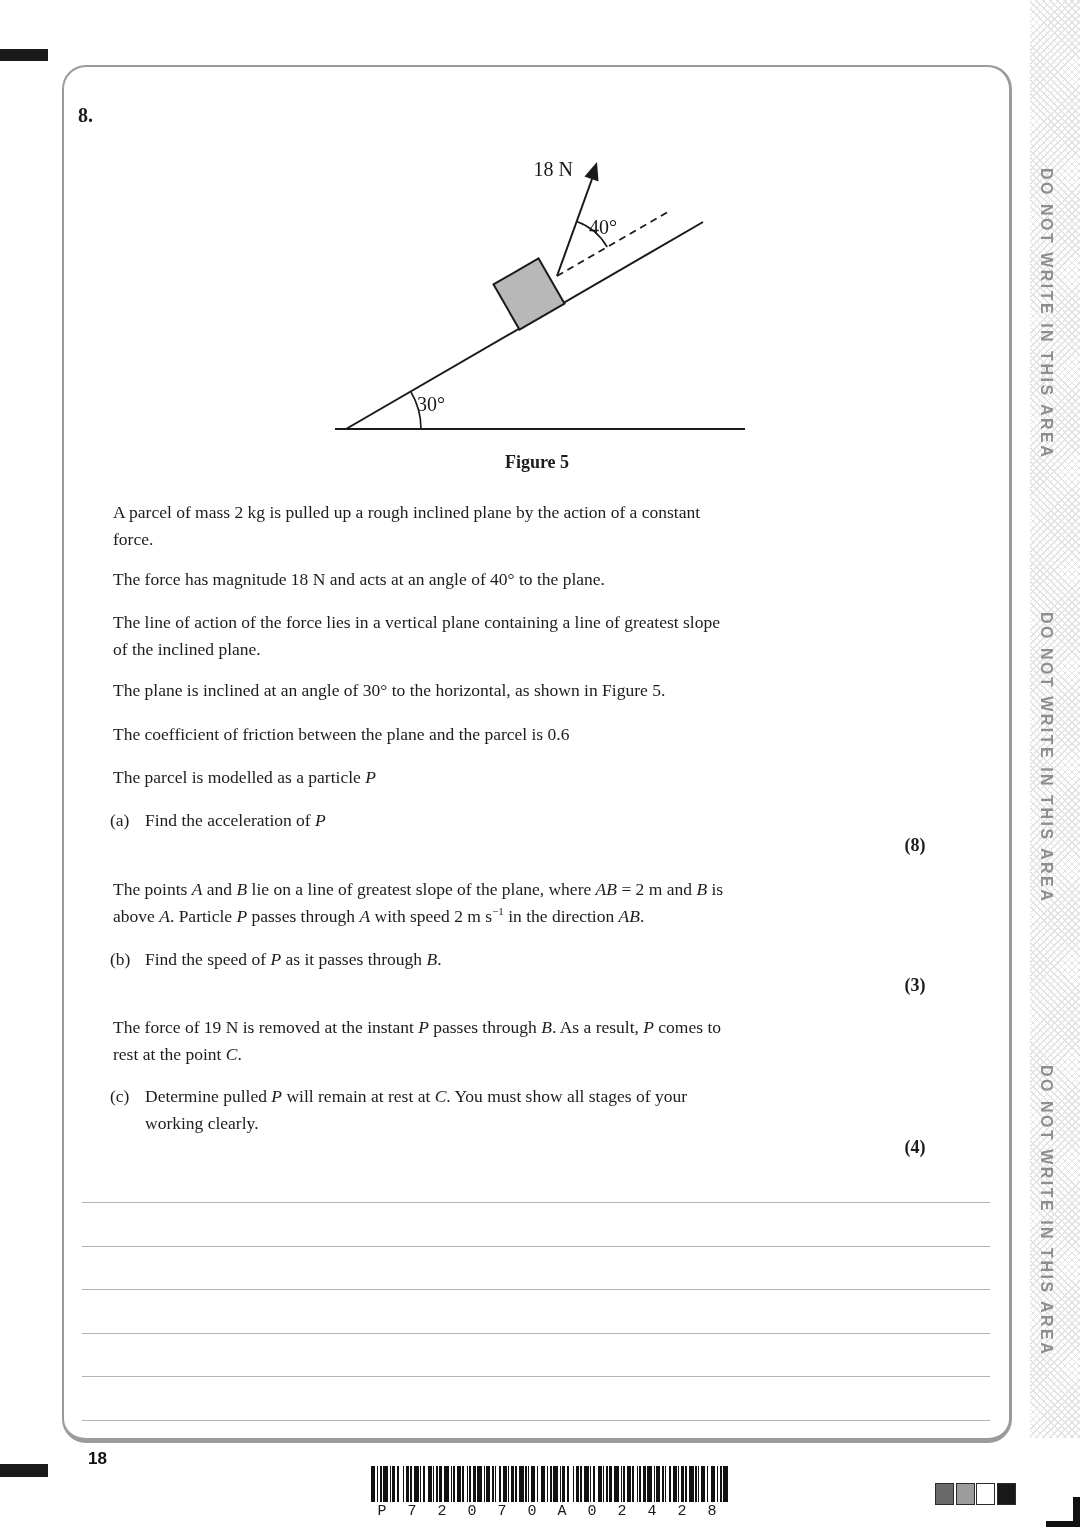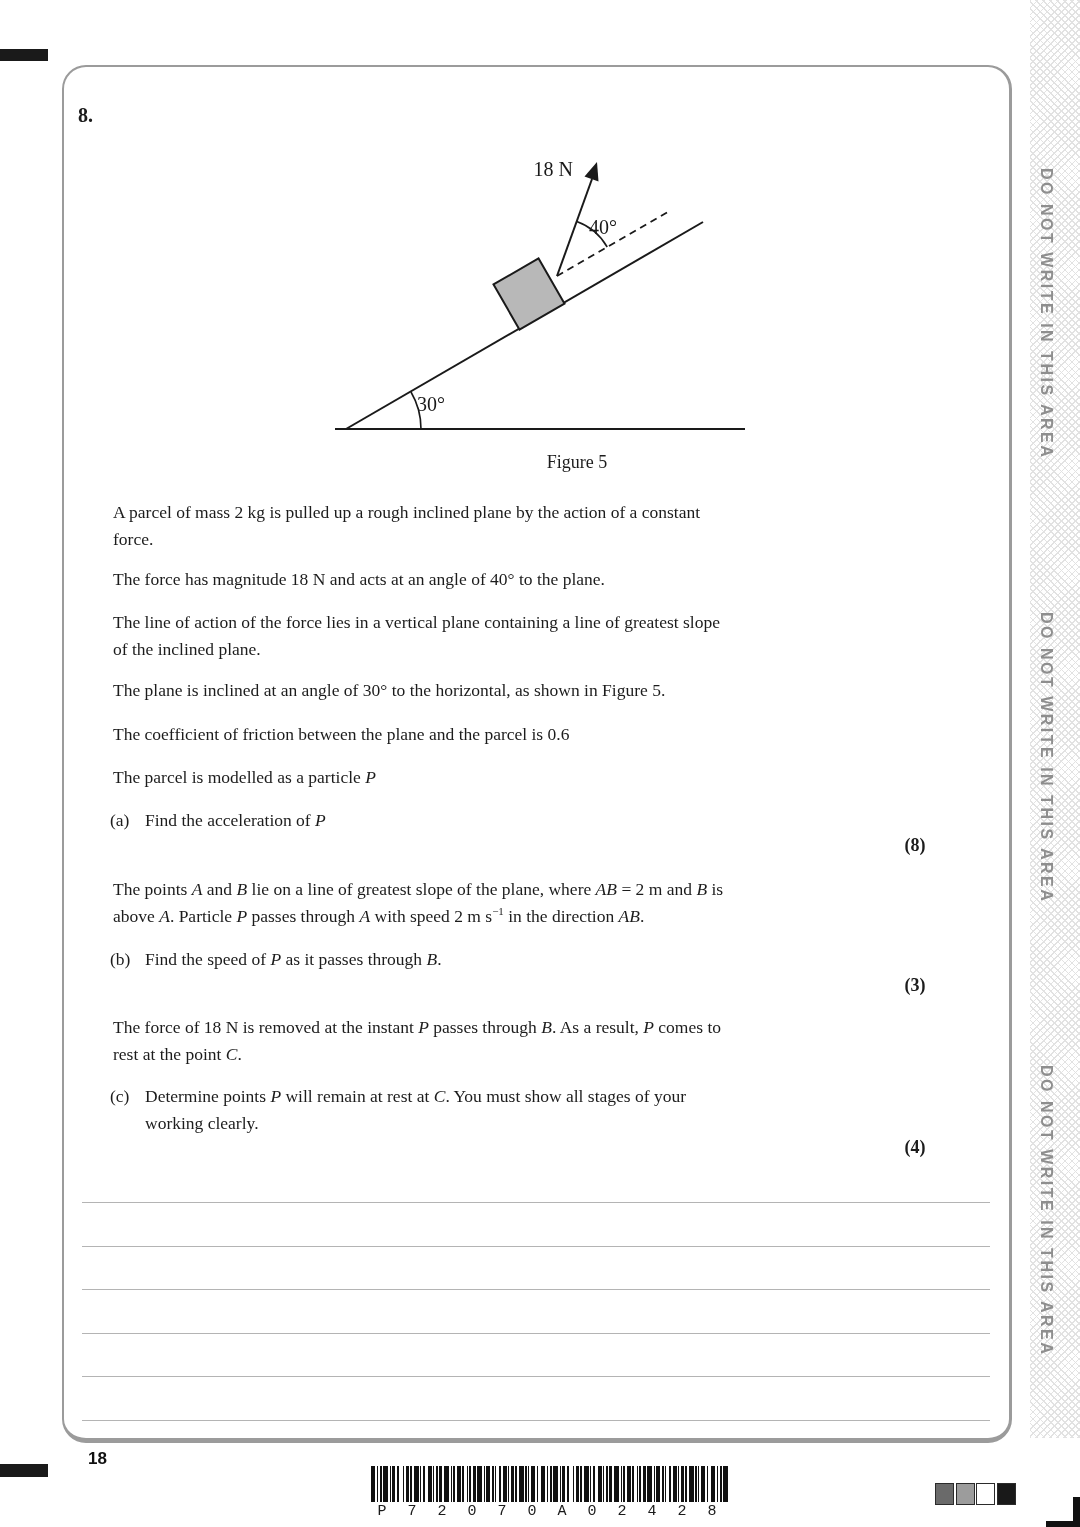--- a/index.html
+++ b/index.html
@@ -24,21 +24,21 @@
   .dnw{position:absolute;left:1037px;writing-mode:vertical-rl;
        font-family:"Liberation Sans",sans-serif;font-weight:bold;font-size:16px;
        letter-spacing:2.5px;color:#8e8e8e;white-space:pre;}
 
   .qnum{position:absolute;left:78px;top:104px;font-weight:bold;font-size:20px;}
 
   #figure-svg{position:absolute;left:333px;top:148px;}
   .fig-text{font-family:"Liberation Serif",serif;font-size:20px;fill:#1a1a1a;}
 
   .caption{position:absolute;left:62px;top:452px;width:950px;text-align:center;
-           font-weight:normal;font-size:18px;padding-left:40px;}
+           font-weight:bold;font-size:18px;}
 
   .para{position:absolute;left:113px;font-size:17.5px;line-height:27px;}
   .line{white-space:pre;}
   .it{font-style:italic;}
   sup{font-size:11px;line-height:0;}
 
   .part{position:absolute;left:110px;font-size:17.5px;line-height:27px;}
   .part .plabel{position:absolute;left:0;top:0;}
   .part .ptext{margin-left:35px;}
 
@@ -130,28 +130,28 @@
 
 <div class="part" style="top:946px">
   <span class="plabel">(b)</span>
   <div class="ptext">
     <div class="line"><span>Find the speed of </span><span class="it">P</span><span> as it passes through </span><span class="it">B</span><span>.</span></div>
   </div>
 </div>
 <div class="marks" style="top:975px">(3)</div>
 
 <div class="para" style="top:1014px">
-  <div class="line"><span>The force of 18 N is removed at the instant </span><span class="it">P</span><span> passes through </span><span class="it">B</span><span>. As a result, </span><span class="it">P</span><span> comes to</span></div>
+  <div class="line"><span>The force of 19 N is removed at the instant </span><span class="it">P</span><span> passes through </span><span class="it">B</span><span>. As a result, </span><span class="it">P</span><span> comes to</span></div>
   <div class="line"><span>rest at the point </span><span class="it">C</span><span>.</span></div>
 </div>
 
 <div class="part" style="top:1083px">
   <span class="plabel">(c)</span>
   <div class="ptext">
-    <div class="line"><span>Determine points </span><span class="it">P</span><span> will remain at rest at </span><span class="it">C</span><span>. You must show all stages of your</span></div>
+    <div class="line"><span>Determine pulled </span><span class="it">P</span><span> will remain at rest at </span><span class="it">C</span><span>. You must show all stages of your</span></div>
     <div class="line"><span>working clearly.</span></div>
   </div>
 </div>
 <div class="marks" style="top:1137px">(4)</div>
 
 <div id="answer-lines">
     <div class="ansline" style="top: 1202px;"></div>
     <div class="ansline" style="top: 1246px;"></div>
     <div class="ansline" style="top: 1289px;"></div>
     <div class="ansline" style="top: 1333px;"></div>

